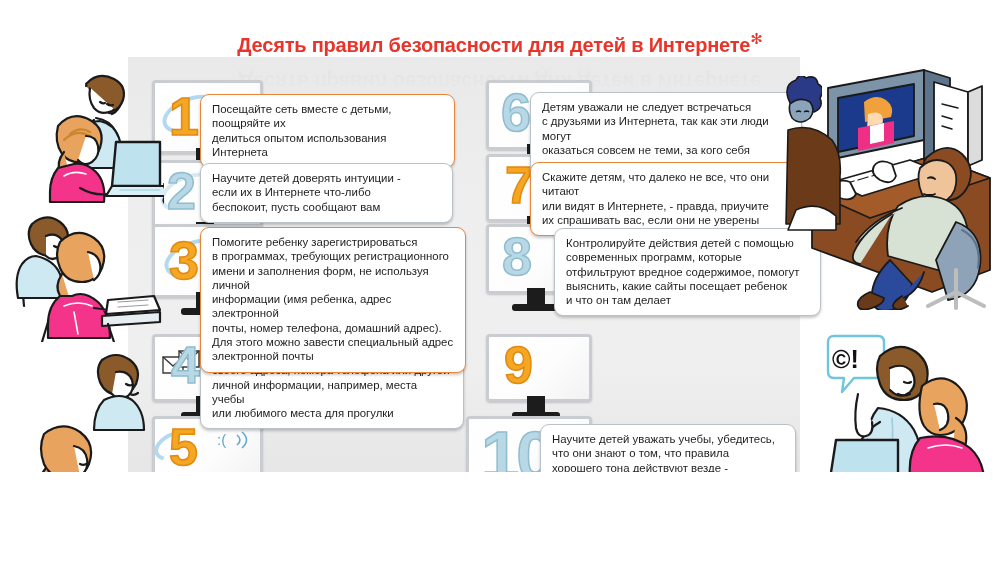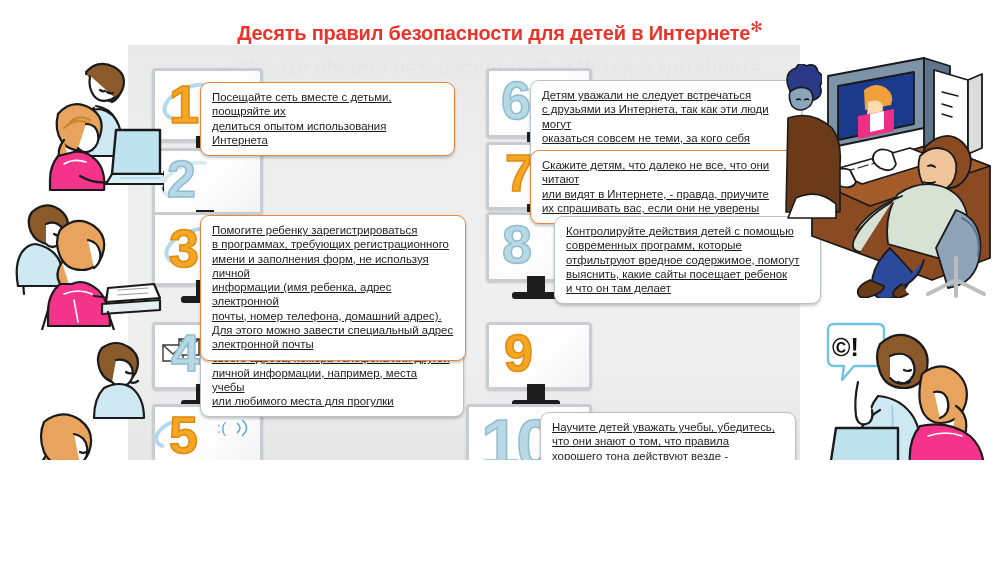--- a/index.html
+++ b/index.html
@@ -1,21 +1,21 @@
 <!DOCTYPE html>
 <html><head>
 <meta charset="utf-8">
 <style>
   html,body{margin:0;padding:0;background:#ffffff;}
   body{
     width:1000px;height:568px;position:relative;overflow:hidden;
     font-family:"Liberation Sans","DejaVu Sans",sans-serif;
     background:#ffffff;
   }
-  #stage{position:absolute;left:0;top:0;width:1000px;height:460px;overflow:hidden;}
+  #stage{position:absolute;left:0;top:12px;width:1000px;height:460px;overflow:hidden;}
 
   
   .title-wrap{position:absolute;left:0;top:18px;width:1000px;text-align:center;}
   .title{
     font-size:20px;font-weight:bold;color:#e8342a;letter-spacing:-0.2px;
     display:inline-block;white-space:nowrap;
   }
   .title .star{font-size:15px;vertical-align:super;color:#e8342a;}
   .title-reflect{
     position:absolute;left:0;top:40px;width:1000px;text-align:center;
@@ -71,21 +71,21 @@
   
   .callout{
     position:absolute;background:#ffffff;border-radius:9px;
     padding:7px 11px 8px 11px;
     font-size:11.4px;line-height:14.3px;color:#1d1d1d;
     box-shadow:0 2px 3px rgba(0,0,0,.22);
     box-sizing:border-box;
   }
   .callout.orange{border:1.6px solid #e8863a;}
   .callout.gray{border:1.6px solid #b9c2c8;}
-  .callout p{margin:0;white-space:pre-line;text-decoration:underline;}
+  .callout p{margin:0;white-space:pre-line;}
 
   
   .footer-logo{
     position:absolute;left:203px;top:509px;width:26px;height:26px;
     border-radius:5px;
     background:radial-gradient(circle at 35% 28%,#ff6a5e 0%,#e8241c 55%,#b3140e 100%);
     box-shadow:0 1px 2px rgba(0,0,0,.35);
   }
   .footer-logo .fstar{
     position:absolute;left:0;top:0;width:26px;height:26px;
@@ -210,20 +210,25 @@
     <div class="mon-screen">
       <div class="num num-blue" style="left:12px;top:2px;font-size:69px;letter-spacing:-3px;">10</div>
     </div>
     <div class="mon-stand" style="top:62px;"></div>
     <div class="mon-base" style="top:78px;"></div>
   </div>
 
   <div class="callout orange" style="left:200px;top:82px;width:255px;">
     <p>Посещайте сеть вместе с детьми, поощряйте их
 делиться опытом использования Интернета</p>
+  </div>
+  <div class="callout gray" style="left:200px;top:151px;width:253px;">
+    <p>Научите детей доверять интуиции -
+если их в Интернете что-либо
+беспокоит, пусть сообщают вам</p>
   </div>
   <div class="callout gray" style="left:200px;top:329px;width:264px;">
     <p>Настаивайте, чтобы дети никогда не давали
 своего адреса, номера телефона или другой
 личной информации, например, места учебы
 или любимого места для прогулки</p>
   </div>
   <div class="callout orange" style="left:200px;top:215px;width:266px;">
     <p>Помогите ребенку зарегистрироваться
 в программах, требующих регистрационного

